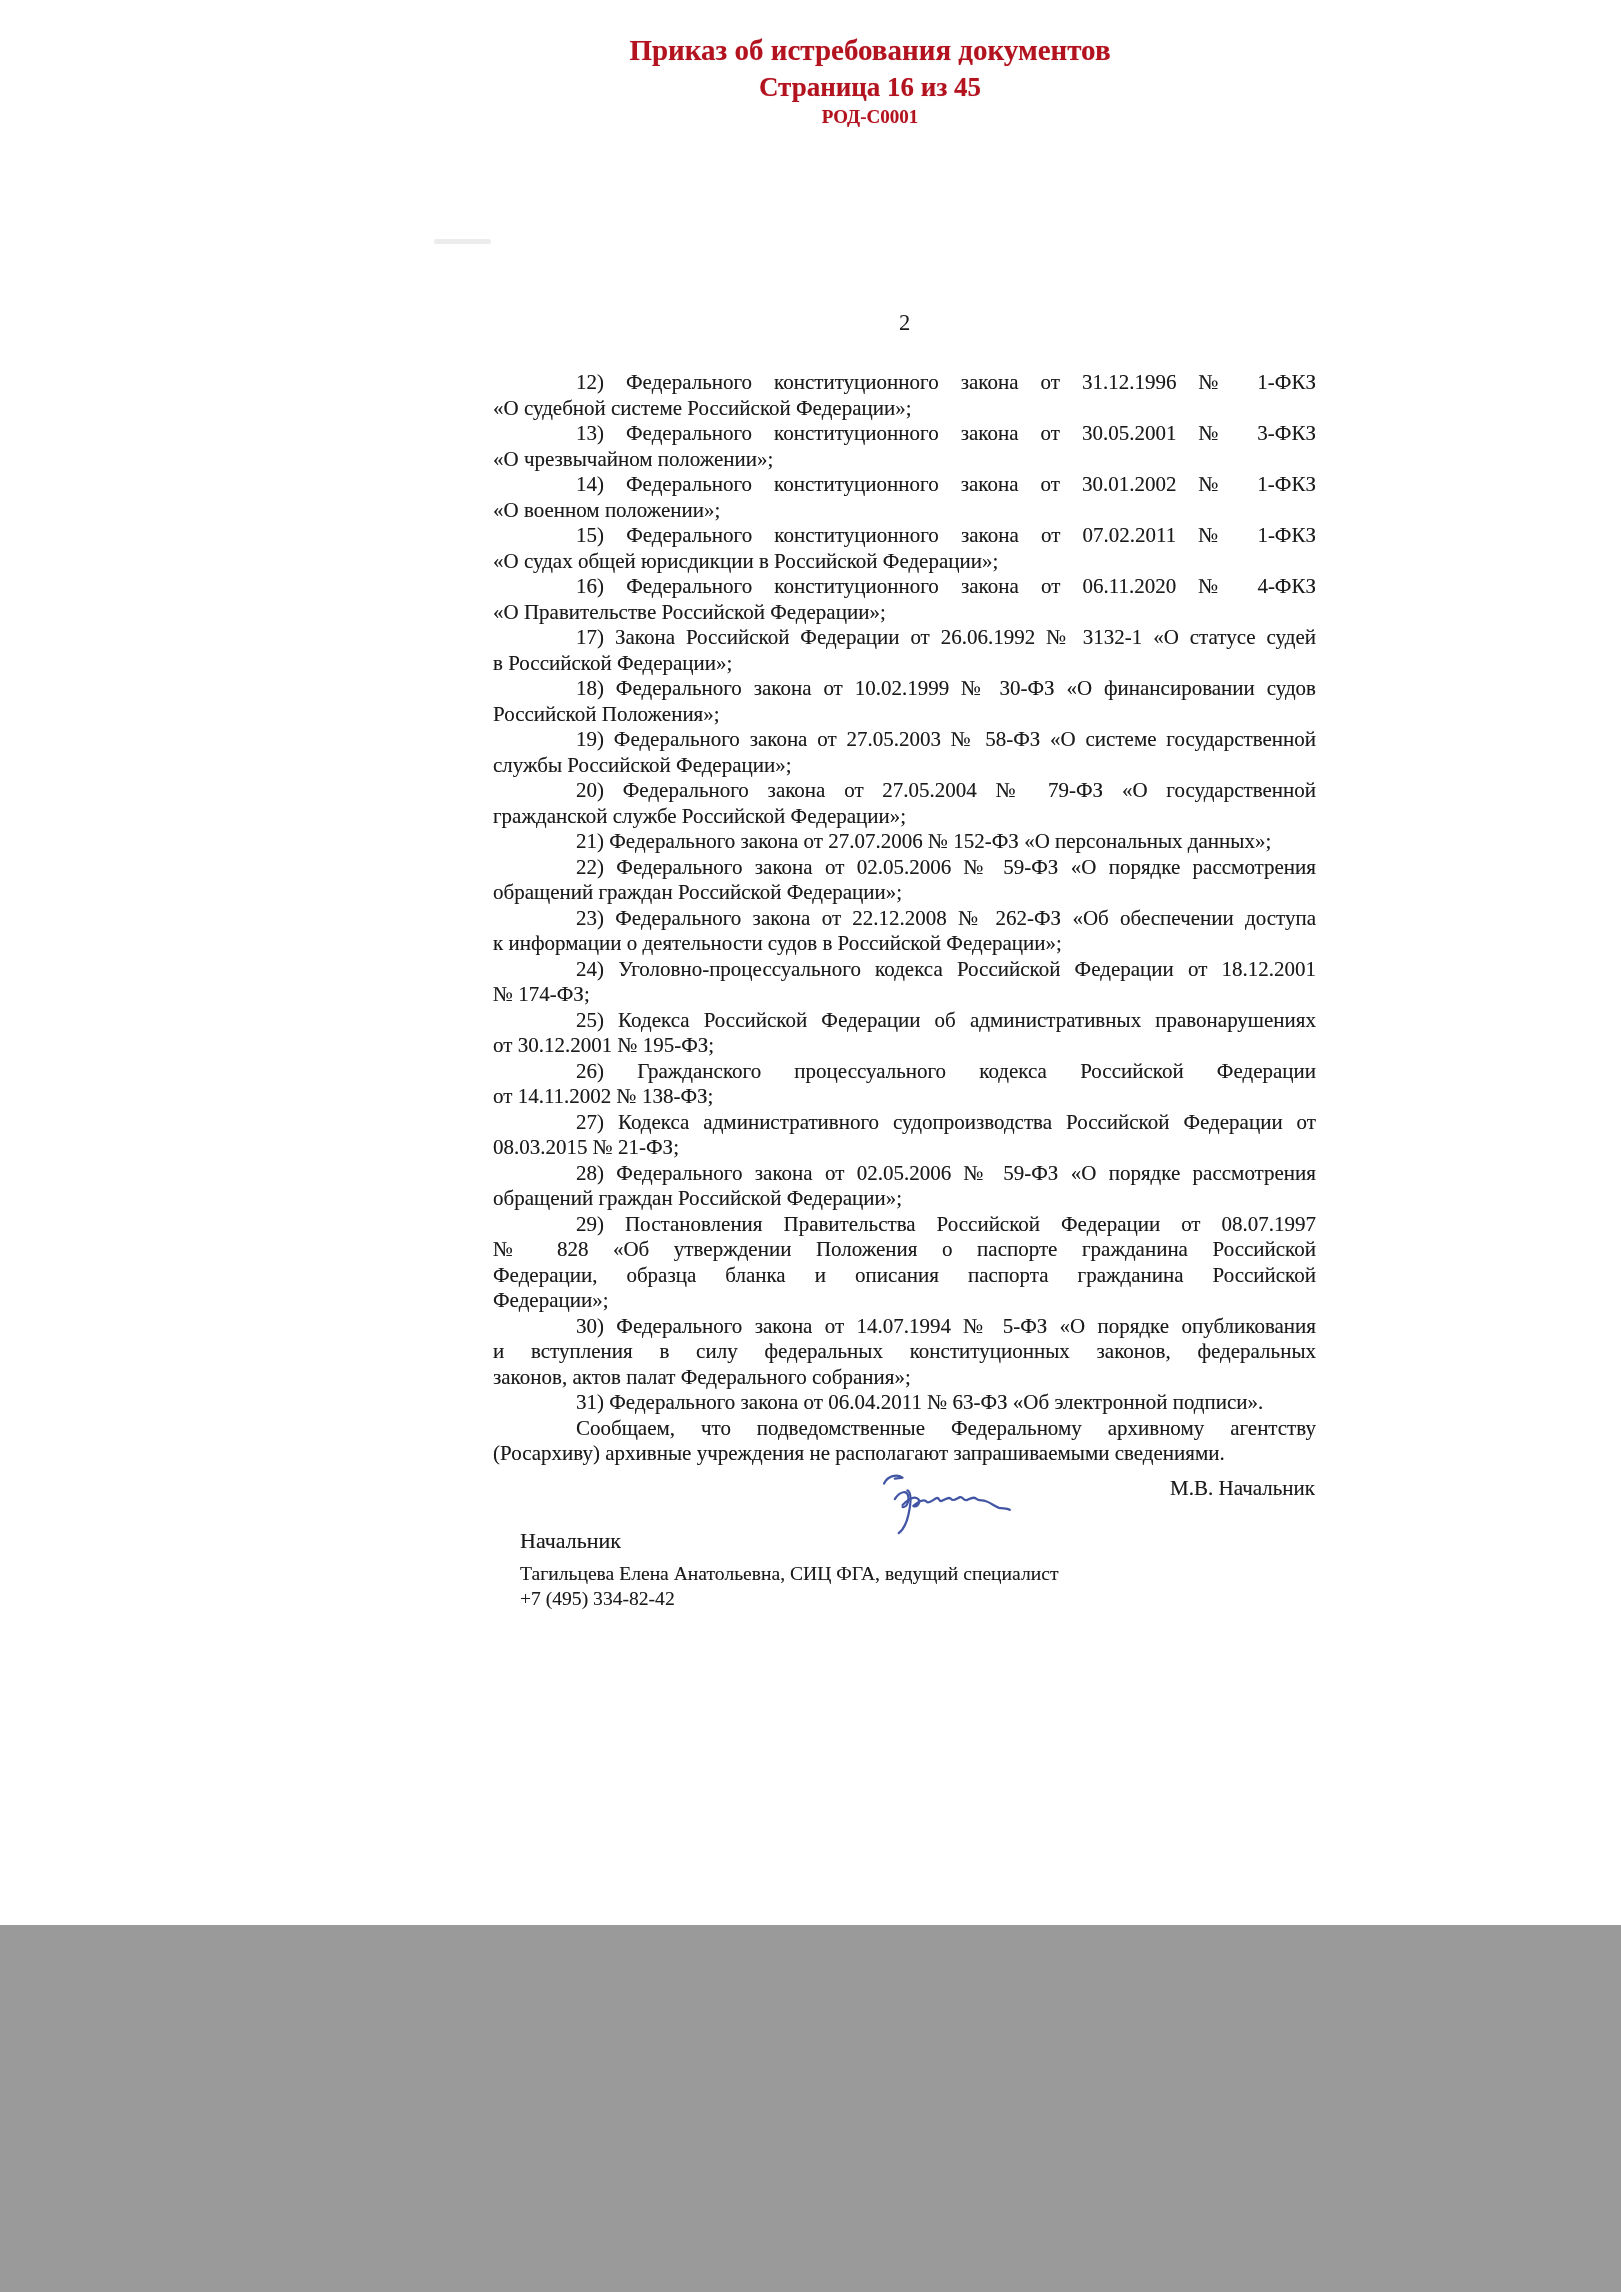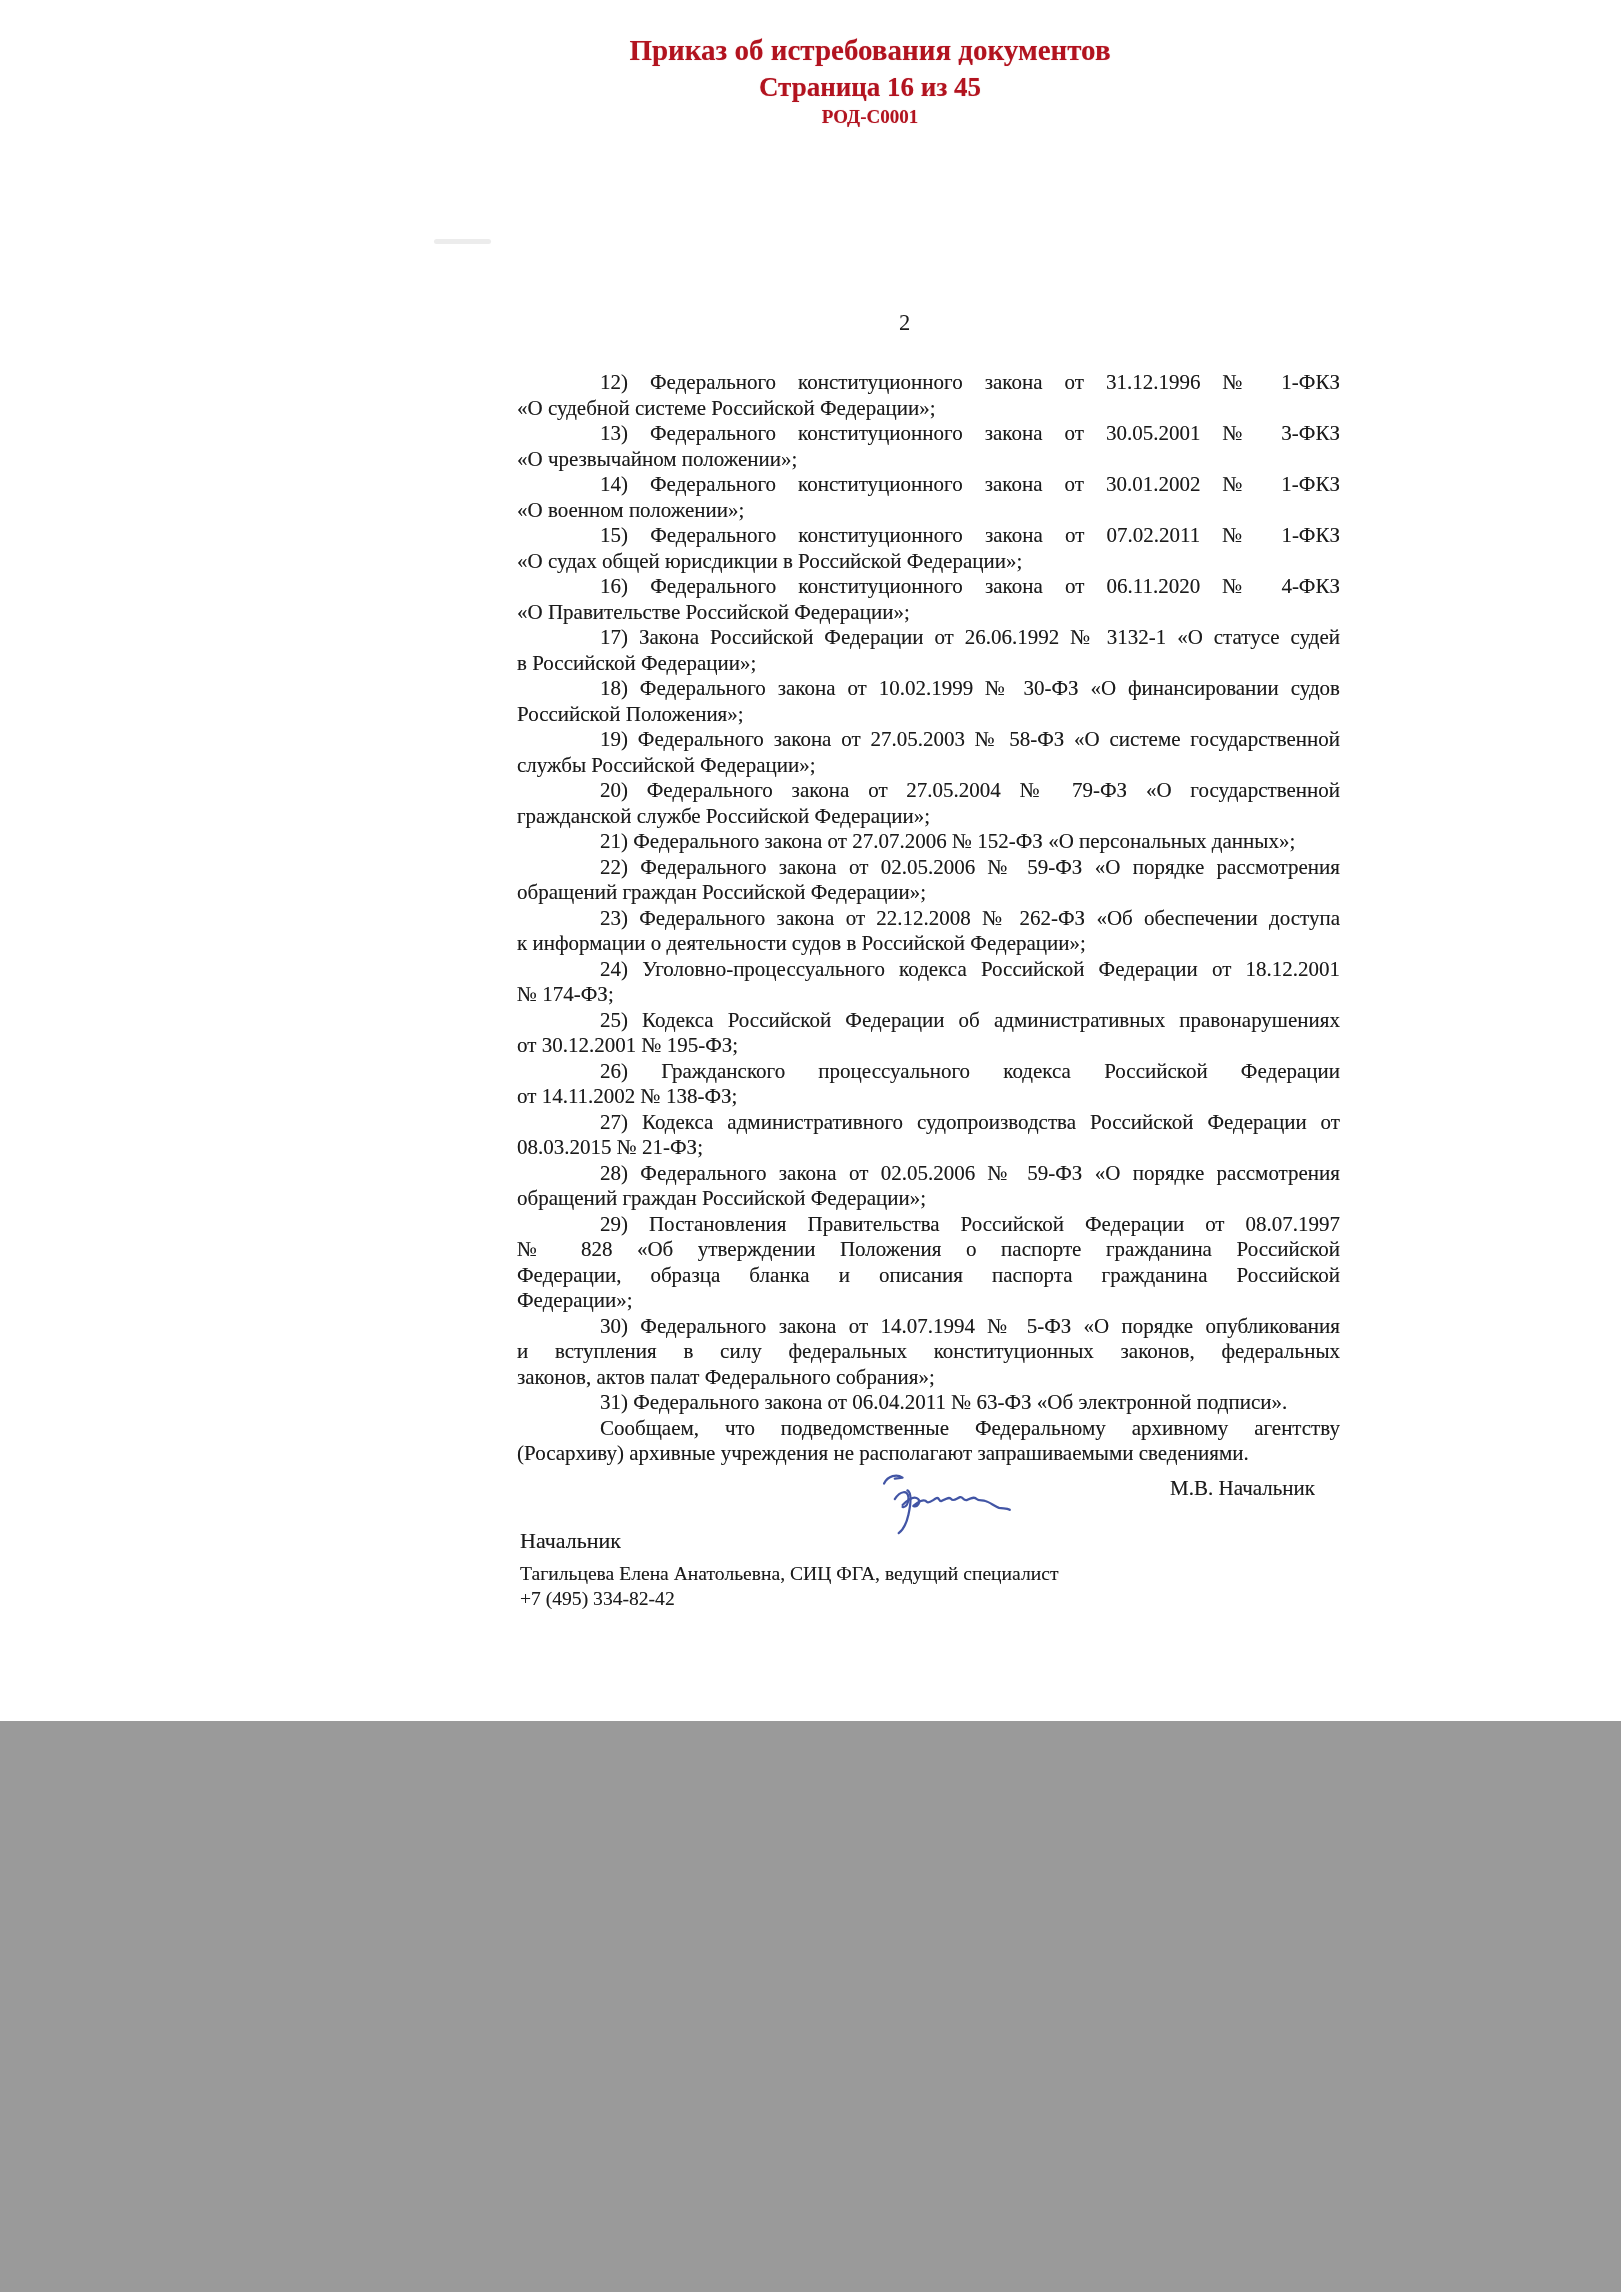--- a/index.html
+++ b/index.html
@@ -1,18 +1,18 @@
 <!DOCTYPE html>
 <html lang="ru"><head>
 <meta charset="utf-8">
 <style>
   html,body{margin:0;padding:0;background:#9a9a9a;}
   .page{
     position:relative;
-    width:1621px;height:1721px;
+    width:1621px;height:1925px;
     margin:0 auto;
     background:#ffffff;
     overflow:hidden;
     font-family:"Liberation Serif","DejaVu Serif",serif;
     color:#1b1b1b;
   }
   
   .doc-header{
     position:absolute;left:380px;top:29px;width:980px;
     text-align:center;color:#b2131f;font-weight:bold;
@@ -29,21 +29,20 @@
   
   .page-number{
     position:absolute;left:493px;top:309px;width:823px;
     text-align:center;font-size:22.5px;line-height:27.4px;
   }
   
   .body-col{
     position:absolute;left:493px;top:370px;width:823px;
     font-size:21px;line-height:25.5px;
     text-shadow:0 0 0.5px rgba(0,0,0,.4);
-    margin-left:24px;
   }
   .line{min-height:25.5px;}
   .line.first{text-indent:83px;}
   .line.just{text-align:justify;text-align-last:justify;}
   
   .sig-role{
     position:absolute;left:520px;top:1528px;
     font-size:22px;line-height:25.5px;text-shadow:0 0 0.5px rgba(0,0,0,.4);
   }
   .sig-name{

